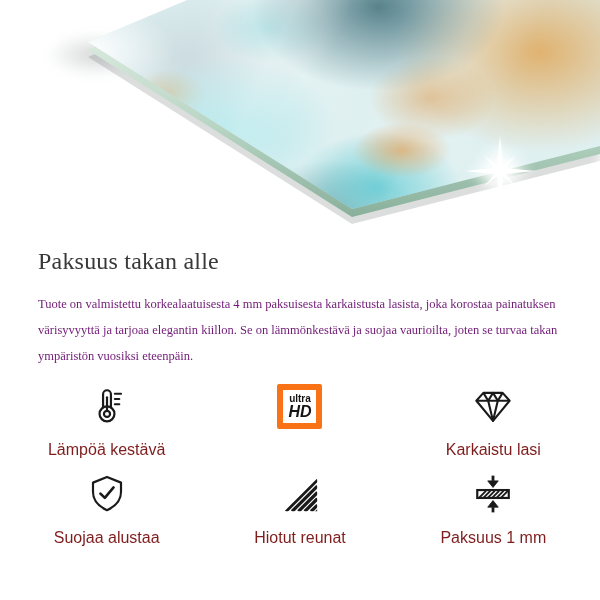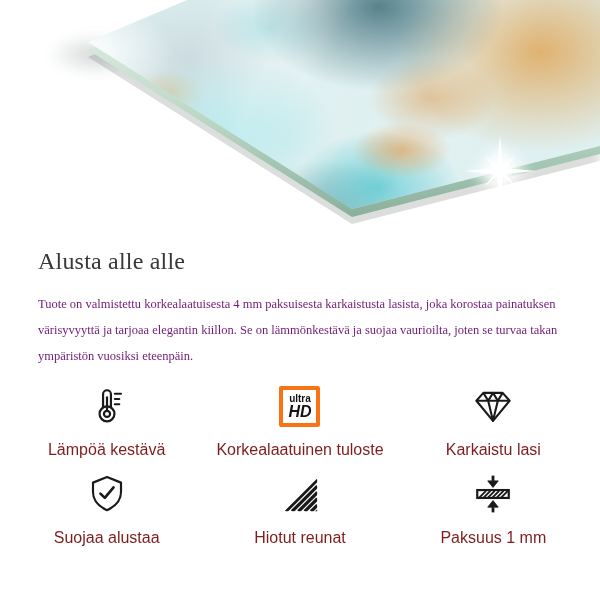--- a/index.html
+++ b/index.html
@@ -73,21 +73,21 @@
   
   .features {
     margin-top: 16px; padding: 0 10px;
     display: grid; grid-template-columns: 1fr 1fr 1fr; row-gap: 14px;
   }
   .feature { display: flex; flex-direction: column; align-items: center; }
   .icon-wrap { height: 42px; display: flex; align-items: center; justify-content: center; }
   .feature-label { margin-top: 14px; font-size: 16px; color: #7f1d1d; }
 
   .uhd-box {
-    width: 33px; height: 33px; border: 4px solid #f97316; border-radius: 2px;
+    width: 33px; height: 33px; border: 6px solid #f97316; border-radius: 2px;
     display: flex; flex-direction: column; align-items: center; justify-content: center;
     color: #141414;
   }
   .uhd-top { font-size: 10px; font-weight: bold; line-height: 10px; letter-spacing: 0; }
   .uhd-bottom { font-size: 16px; font-weight: bold; line-height: 15px; font-style: italic; }
 
   svg.icon { display: block; }
 </style>
 </head>
 <body>
@@ -103,21 +103,21 @@
     <g fill="#ffffff">
       <path d="M38 2 L41 35 L74 38 L41 41 L38 74 L35 41 L2 38 L35 35 Z"></path>
       <path d="M38 16 L40 36 L60 38 L40 40 L38 60 L36 40 L16 38 L36 36 Z" transform="rotate(45 38 38)"></path>
       <circle cx="38" cy="38" r="4"></circle>
     </g>
   </svg>
 </div>
 
 <div class="content">
   <h1 class="headline">
-    <div>Alusta alle alle</div>
+    <div>Paksuus takan alle</div>
   </h1>
   <div class="paragraph">Tuote on valmistettu korkealaatuisesta 4 mm paksuisesta karkaistusta lasista, joka korostaa painatuksen värisyvyyttä ja tarjoaa elegantin kiillon. Se on lämmönkestävä ja suojaa vaurioilta, joten se turvaa takan ympäristön vuosiksi eteenpäin.</div>
 </div>
 
 <div class="features">
 
   <div class="feature">
     <div class="icon-wrap">
       <svg class="icon" width="42" height="42" viewBox="0 0 48 48" fill="none" stroke="#1a1a1a" stroke-width="2.5" stroke-linecap="round">
         <rect x="19.5" y="6" width="9" height="24" rx="4.5" fill="#ffffff"></rect>
@@ -132,21 +132,20 @@
     <div class="feature-label">Lämpöä kestävä</div>
   </div>
 
   <div class="feature">
     <div class="icon-wrap">
       <div class="uhd-box">
         <div class="uhd-top">ultra</div>
         <div class="uhd-bottom">HD</div>
       </div>
     </div>
-    <div class="feature-label">Korkealaatuinen tuloste</div>
   </div>
 
   <div class="feature">
     <div class="icon-wrap">
       <svg class="icon" width="42" height="42" viewBox="0 0 48 48" fill="none" stroke="#1a1a1a" stroke-width="2.4" stroke-linejoin="round">
         <path d="M13 9 H35 L43 18 L24 41 L5 18 Z"></path>
         <path d="M5 18 H43"></path>
         <path d="M13 9 L18.5 18 L24 9 L29.5 18 L35 9"></path>
         <path d="M18.5 18 L24 41 L29.5 18"></path>
       </svg>

